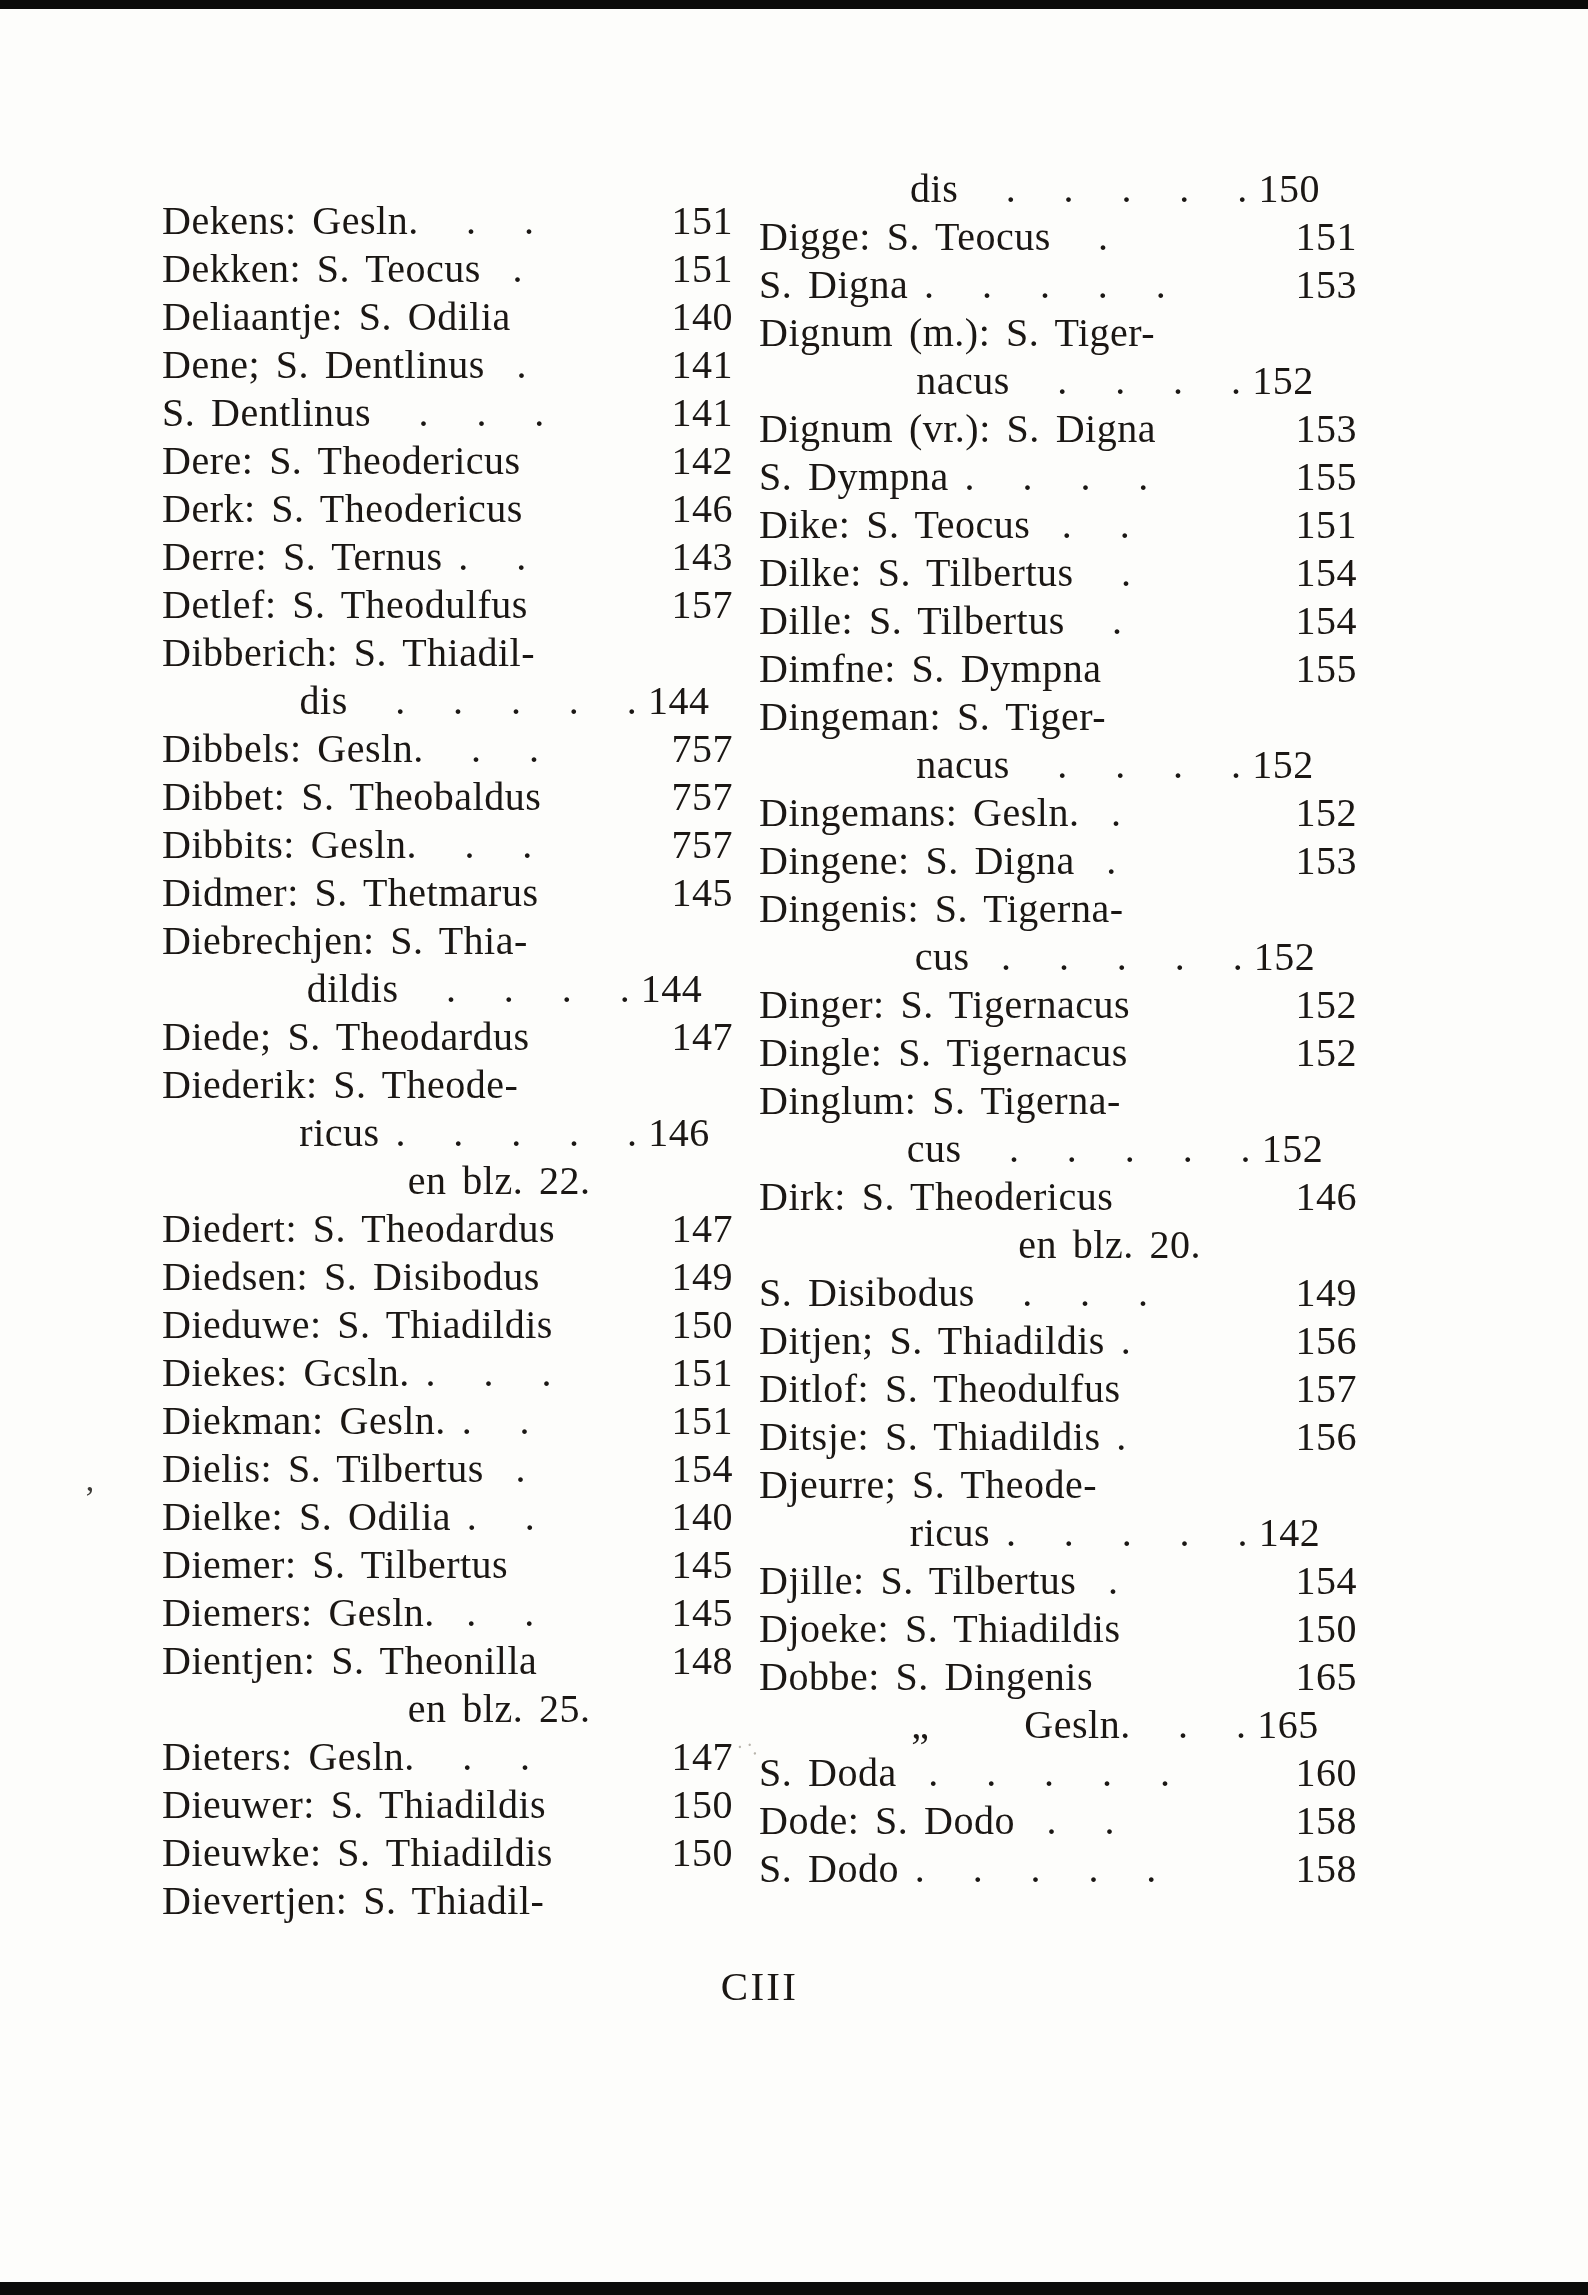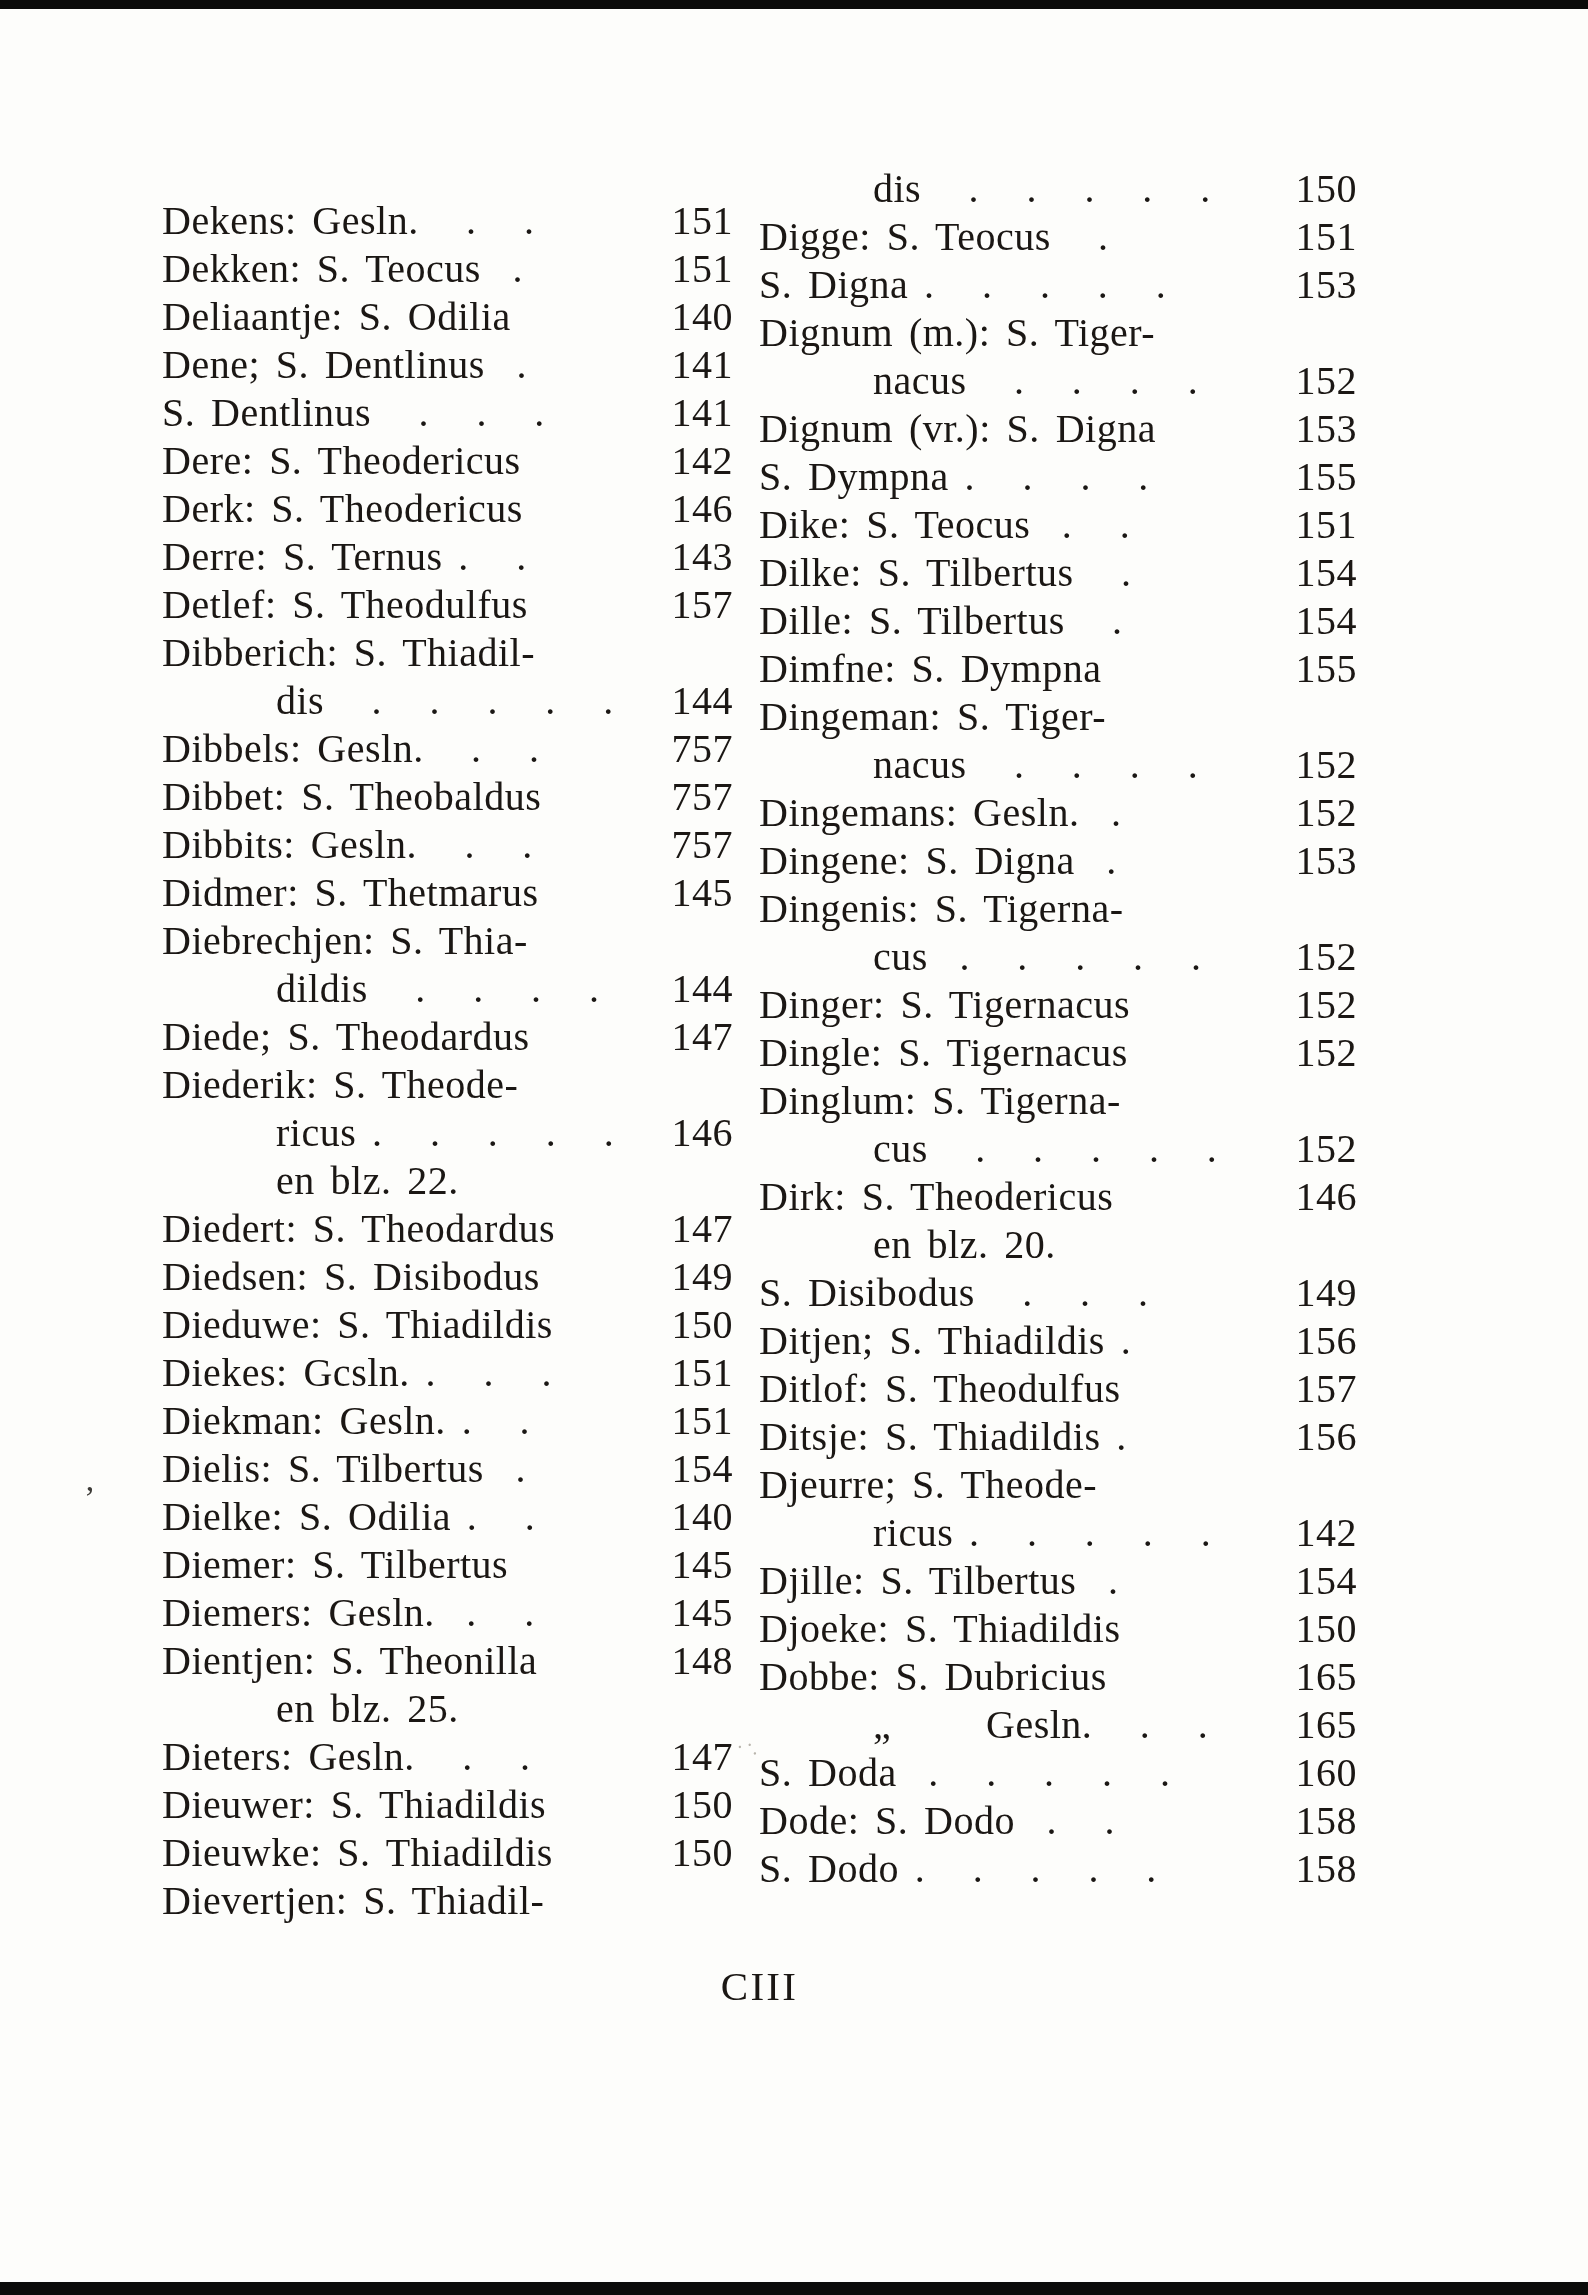--- a/index.html
+++ b/index.html
@@ -43,21 +43,21 @@
   .row {
     display: flex;
     justify-content: space-between;
     align-items: baseline;
     height: 48px;
     font-size: 40px;
     line-height: 48px;
     letter-spacing: 0.5px;
     word-spacing: 5.3px;
   }
-  .row.indent { padding-left: 114px; }
+  .row.indent { padding-left: 114px; justify-content: center; }
   .label {
     white-space: pre;
     overflow: hidden;
   }
   .pagenum {
     white-space: nowrap;
     padding-left: 10.7px;
   }
 
   .folio {
@@ -362,21 +362,21 @@
           </div>
           <div class="row">
             <span class="label">Djille: S. Tilbertus  .</span>
             <span class="pagenum">154</span>
           </div>
           <div class="row">
             <span class="label">Djoeke: S. Thiadildis</span>
             <span class="pagenum">150</span>
           </div>
           <div class="row">
-            <span class="label">Dobbe: S. Dubricius</span>
+            <span class="label">Dobbe: S. Dingenis</span>
             <span class="pagenum">165</span>
           </div>
           <div class="row indent">
             <span class="label">„      Gesln.   .   .</span>
             <span class="pagenum">165</span>
           </div>
           <div class="row">
             <span class="label">S. Doda  .   .   .   .   .</span>
             <span class="pagenum">160</span>
           </div>

